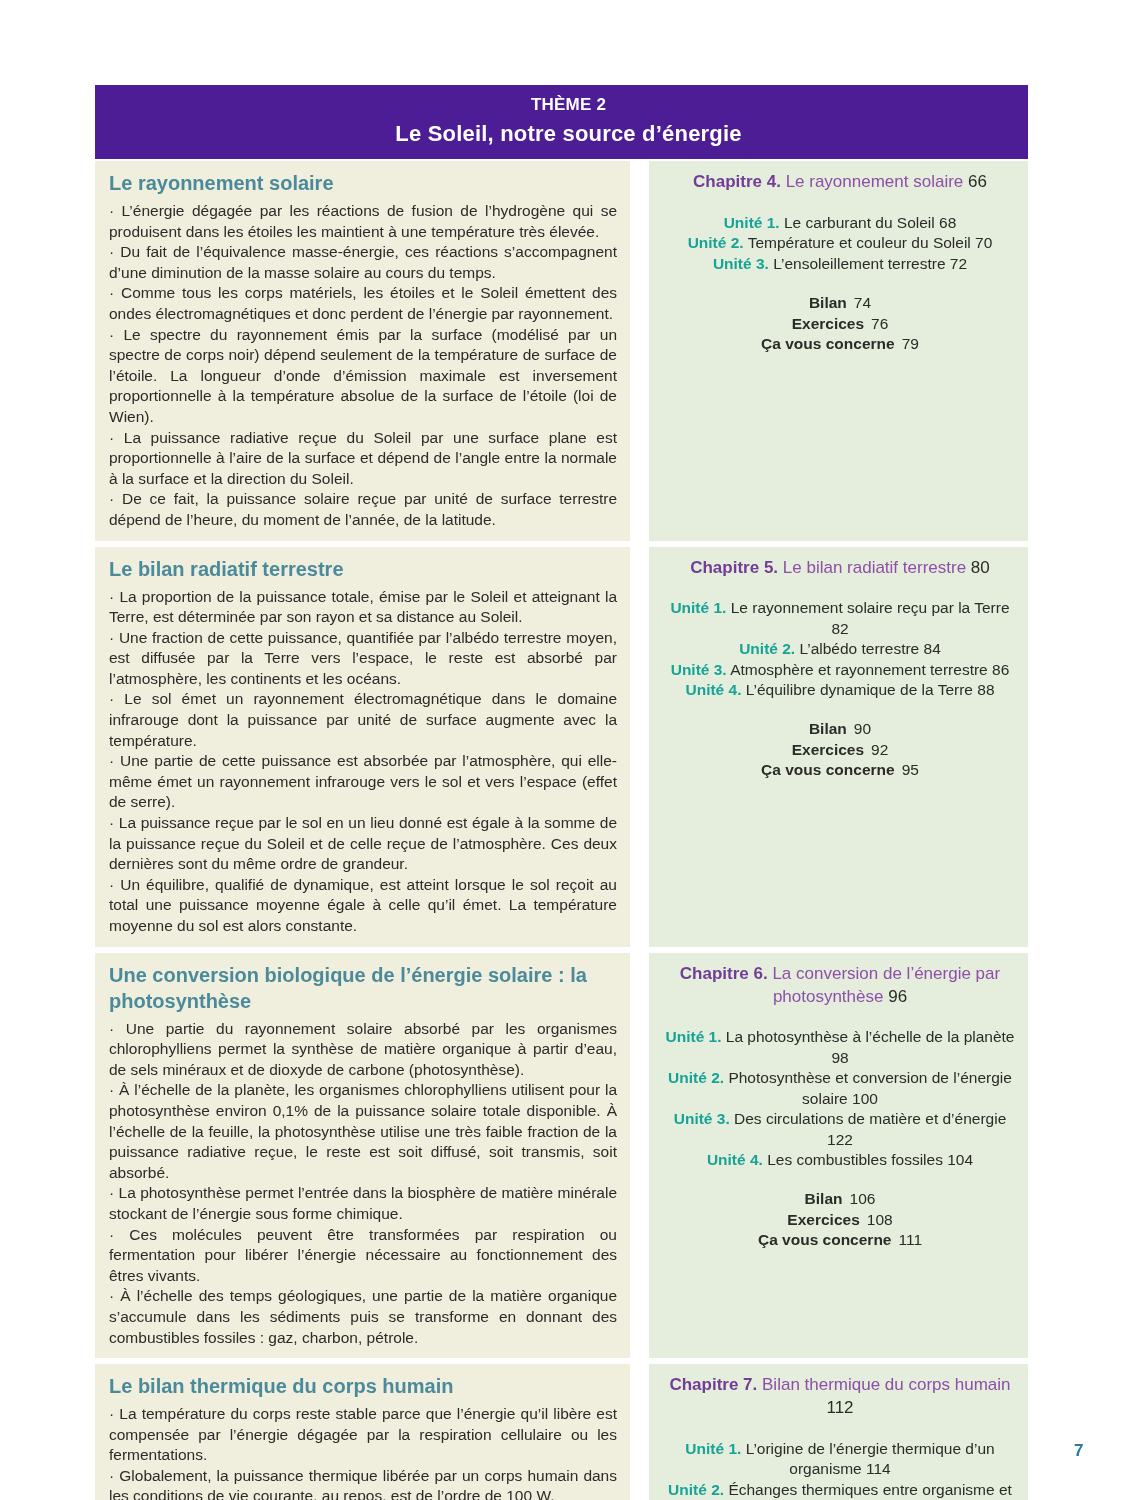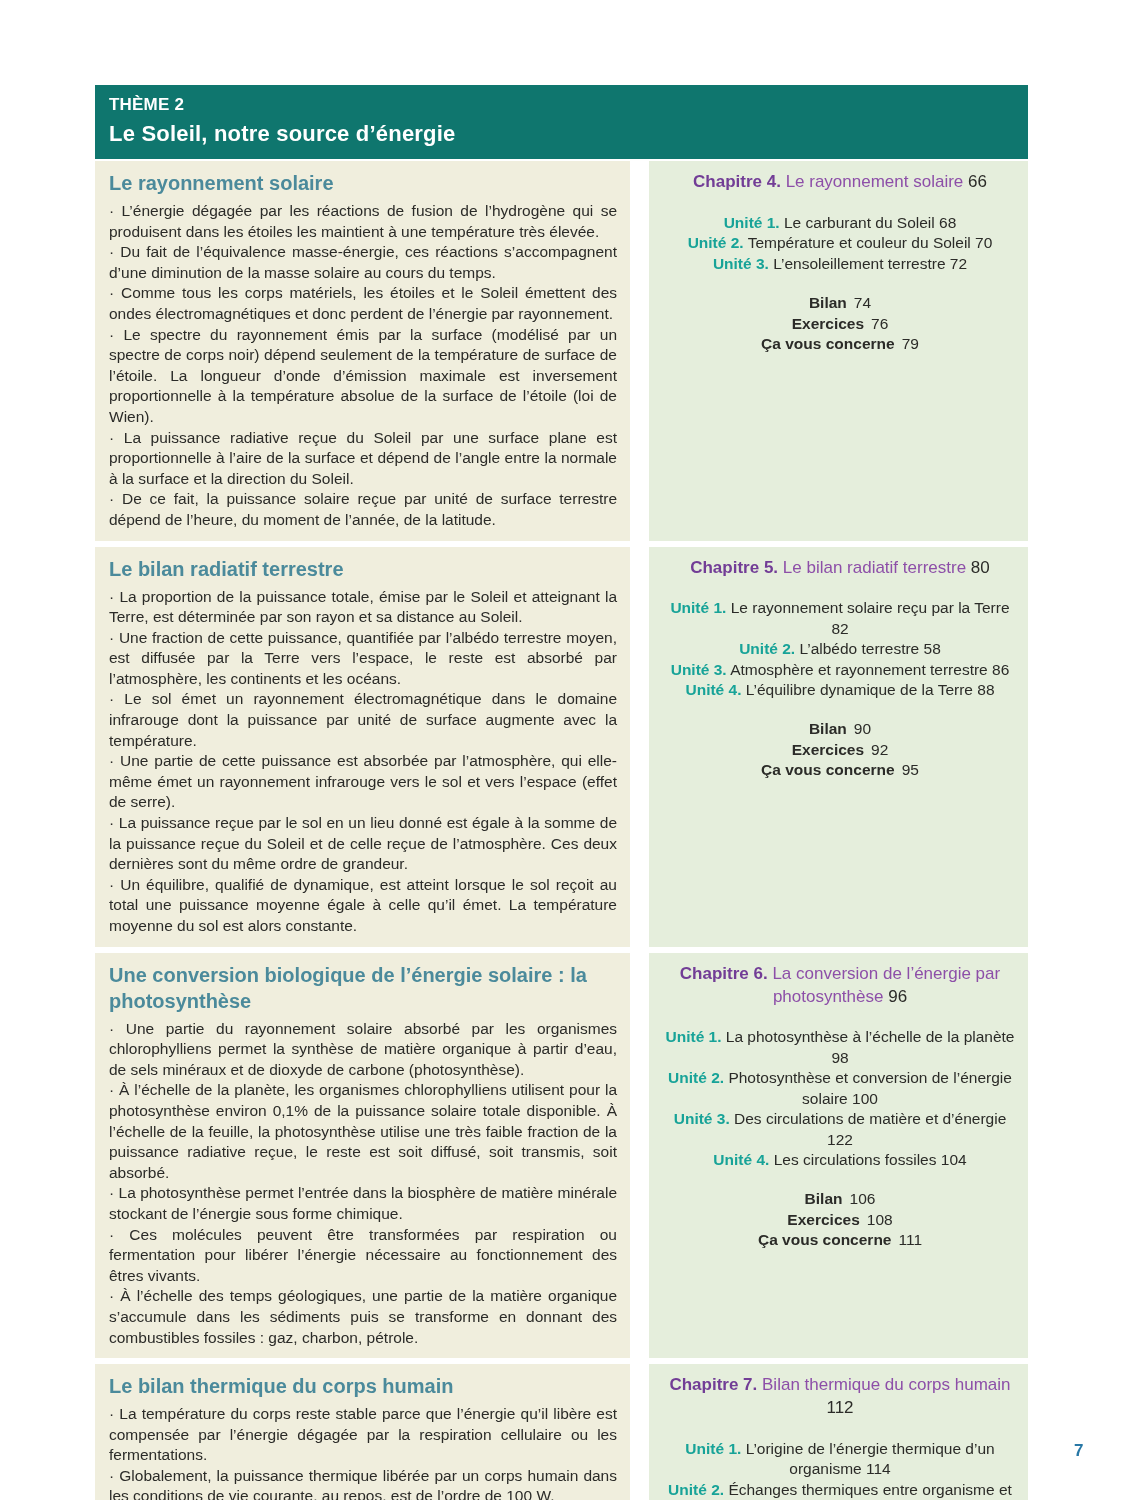--- a/index.html
+++ b/index.html
@@ -5,22 +5,23 @@
   html,body{margin:0;padding:0;}
   body{
     width:1125px;height:1500px;background:#ffffff;position:relative;
     font-family:"Liberation Sans","DejaVu Sans",sans-serif;
     -webkit-font-smoothing:antialiased;
   }
   .sheet{position:absolute;left:95px;top:85px;width:933px;}
 
   
   .theme-header{
-    background:#0f766e;color:#ffffff;height:74px;box-sizing:border-box;
+    background:#4c1d95;color:#ffffff;height:74px;box-sizing:border-box;
     padding:9px 0 0 14px;
+    text-align:center;
   }
   .theme-label{font-size:17px;font-weight:bold;letter-spacing:.2px;line-height:1.3;}
   .theme-title{font-size:22px;font-weight:bold;letter-spacing:.2px;margin-top:5px;}
 
   
   .rows{margin-top:2px;}
   .row{display:flex;gap:19px;margin-bottom:6px;align-items:stretch;}
   .row:last-child{margin-bottom:0;}
   .r1{min-height:345px;} .r2{min-height:342px;} .r3{min-height:341px;} .r4{min-height:227px;}
 
@@ -135,21 +136,21 @@
         </div>
         <div class="units">
           <div class="unit">
             <span class="unit-label">Unité 1.</span>
             <span class="unit-title">Le rayonnement solaire reçu par la Terre</span>
             <span class="unit-page">82</span>
           </div>
           <div class="unit">
             <span class="unit-label">Unité 2.</span>
             <span class="unit-title">L’albédo terrestre</span>
-            <span class="unit-page">58</span>
+            <span class="unit-page">84</span>
           </div>
           <div class="unit">
             <span class="unit-label">Unité 3.</span>
             <span class="unit-title">Atmosphère et rayonnement terrestre</span>
             <span class="unit-page">86</span>
           </div>
           <div class="unit">
             <span class="unit-label">Unité 4.</span>
             <span class="unit-title">L’équilibre dynamique de la Terre</span>
             <span class="unit-page">88</span>
@@ -195,21 +196,21 @@
             <span class="unit-title">Photosynthèse et conversion de l’énergie solaire</span>
             <span class="unit-page">100</span>
           </div>
           <div class="unit">
             <span class="unit-label">Unité 3.</span>
             <span class="unit-title">Des circulations de matière et d’énergie</span>
             <span class="unit-page">122</span>
           </div>
           <div class="unit">
             <span class="unit-label">Unité 4.</span>
-            <span class="unit-title">Les circulations fossiles</span>
+            <span class="unit-title">Les combustibles fossiles</span>
             <span class="unit-page">104</span>
           </div>
         </div>
         <div class="extras">
           <div class="extra">
             <span class="extra-label">Bilan</span><span class="extra-page">106</span>
           </div>
           <div class="extra">
             <span class="extra-label">Exercices</span><span class="extra-page">108</span>
           </div>

